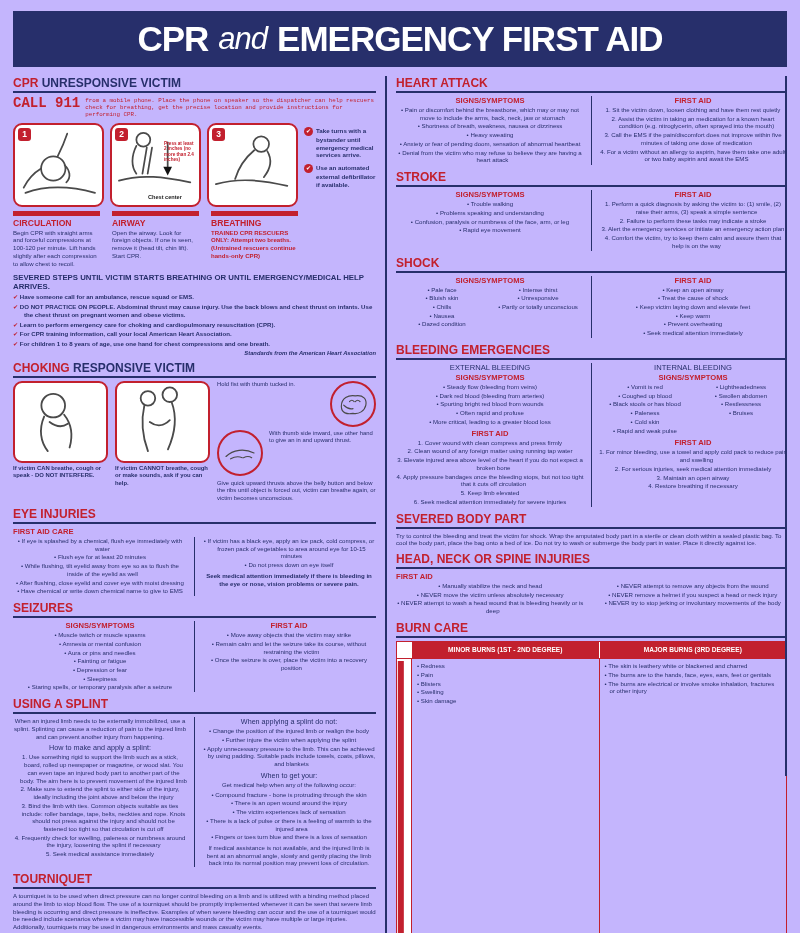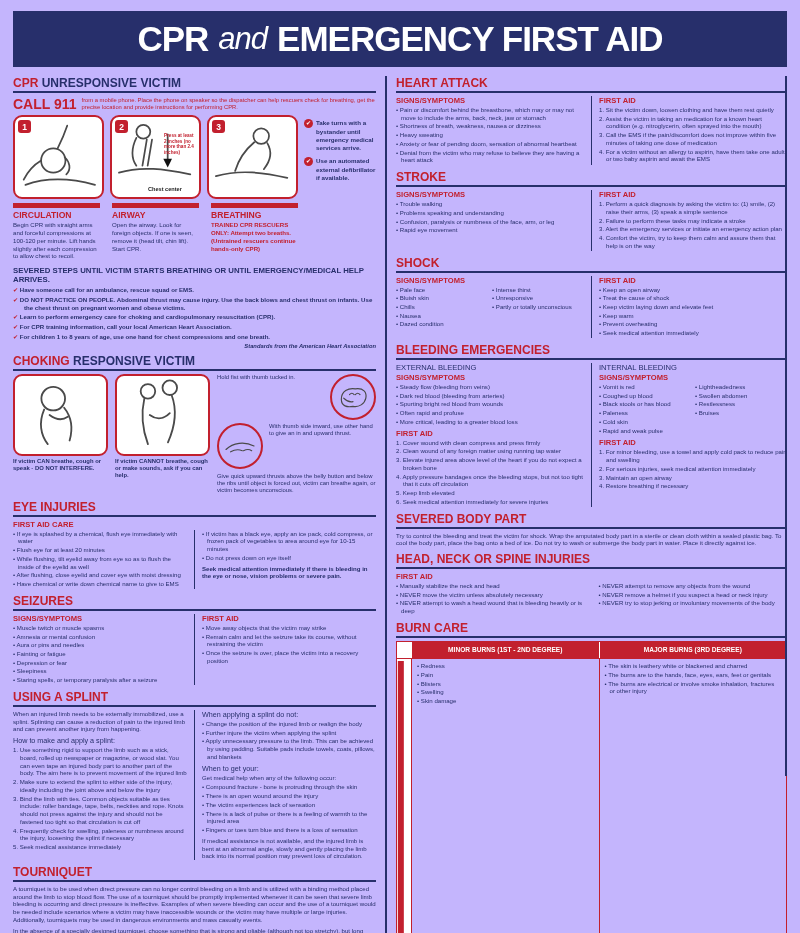--- a/index.html
+++ b/index.html
@@ -36,27 +36,27 @@
   ul{list-style:none;font-size:6.1px;line-height:1.27;}
   ul li{margin-bottom:1px;}
   ul.bullets li{padding-left:5px;text-indent:-5px;}
   ul.bullets li::before{content:"• ";}
   ul.plain li{padding-left:7px;text-indent:-7px;}
   ul.checks li{padding-left:11px;text-indent:-11px;font-weight:bold;margin-bottom:2px;}
   ul.checks li::before{content:"✔ ";color:var(--red);}
   ul.circlechecks li{padding-left:12px;text-indent:-12px;font-weight:bold;margin-bottom:5px;}
   ul.circlechecks li::before{content:"✔";display:inline-block;width:9px;height:9px;background:var(--red);color:#fff;border-radius:50%;font-size:6px;line-height:9px;text-align:center;margin-right:3px;text-indent:0;}
   .twocol{display:flex;}
-  .twocol>div{flex:1;min-width:0;}
+  .twocol>div{flex:1;min-width:0;text-align:center;}
   .twocol>div+div{border-left:1.5px solid var(--navy);padding-left:7px;margin-left:7px;}
   .subcols{display:flex;gap:4px;}
   .subcols>ul{flex:1;min-width:0;}
 
   
-  .call-row{display:flex;align-items:center;gap:5px;margin:1px 0 4px 0;}
+  .call-row{display:flex;align-items:flex-start;gap:5px;margin:1px 0 4px 0;font-family:Liberation Mono, monospace;}
   .call911{color:var(--red);font-weight:bold;font-size:14px;white-space:nowrap;line-height:1;}
   .call-note{color:var(--red);font-size:5.8px;line-height:1.25;padding-top:1px;}
   .cpr-zone{display:flex;gap:6px;}
   .cpr-main{flex:1;min-width:0;}
   .cpr-side{width:72px;padding-top:4px;}
   .panels{display:flex;gap:6px;}
   .panel{flex:1;position:relative;border:2.5px solid var(--red);border-radius:9px;height:84px;background:#fff;overflow:hidden;}
   .panel .num{position:absolute;top:3px;left:3px;width:13px;height:13px;background:var(--red);color:#fff;border-radius:3px;font-size:8.5px;font-weight:bold;display:flex;align-items:center;justify-content:center;}
   .panel svg{width:100%;height:100%;display:block;}
   .press-note{position:absolute;top:16px;right:2px;width:33px;color:var(--red);font-size:4.6px;font-weight:bold;line-height:1.2;}

